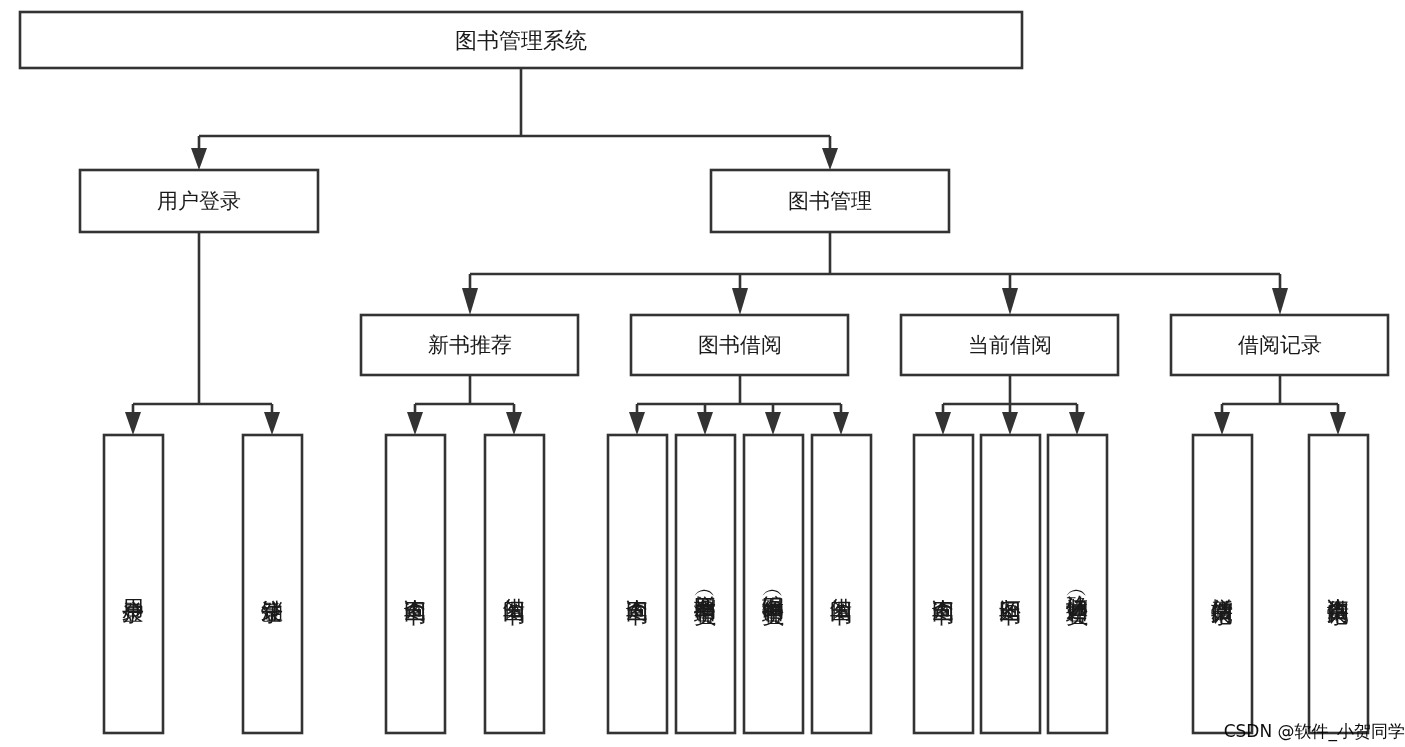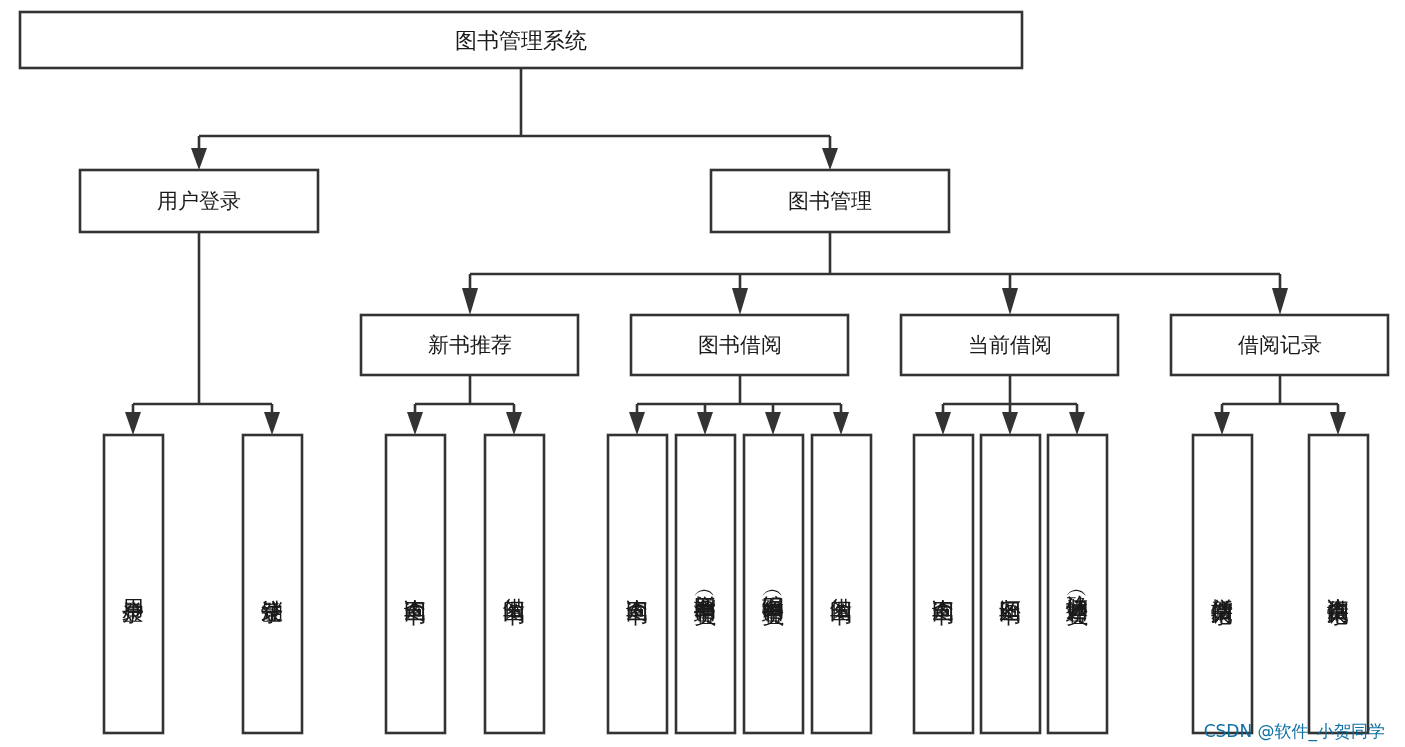--- a/index.html
+++ b/index.html
@@ -66,25 +66,25 @@
     color: #1a1a1a;
     letter-spacing: 1.5px;
     display: flex;
     align-items: center;
     justify-content: center;
     white-space: nowrap;
     pointer-events: none;
   }
   .watermark {
     position: absolute;
-    right: 20px;
+    right: 0;
     bottom: 4px;
     font-family: "DejaVu Sans", "Liberation Sans", sans-serif;
     font-size: 17px;
-    color: #0369a1;
+    color: #000000;
     opacity: 0.95;
     white-space: nowrap;
   }
 </style>
 </head>
 <body>
 
 <div id="diagram-root">
 
   <svg id="diagram-svg" viewBox="0 0 1405 747">

